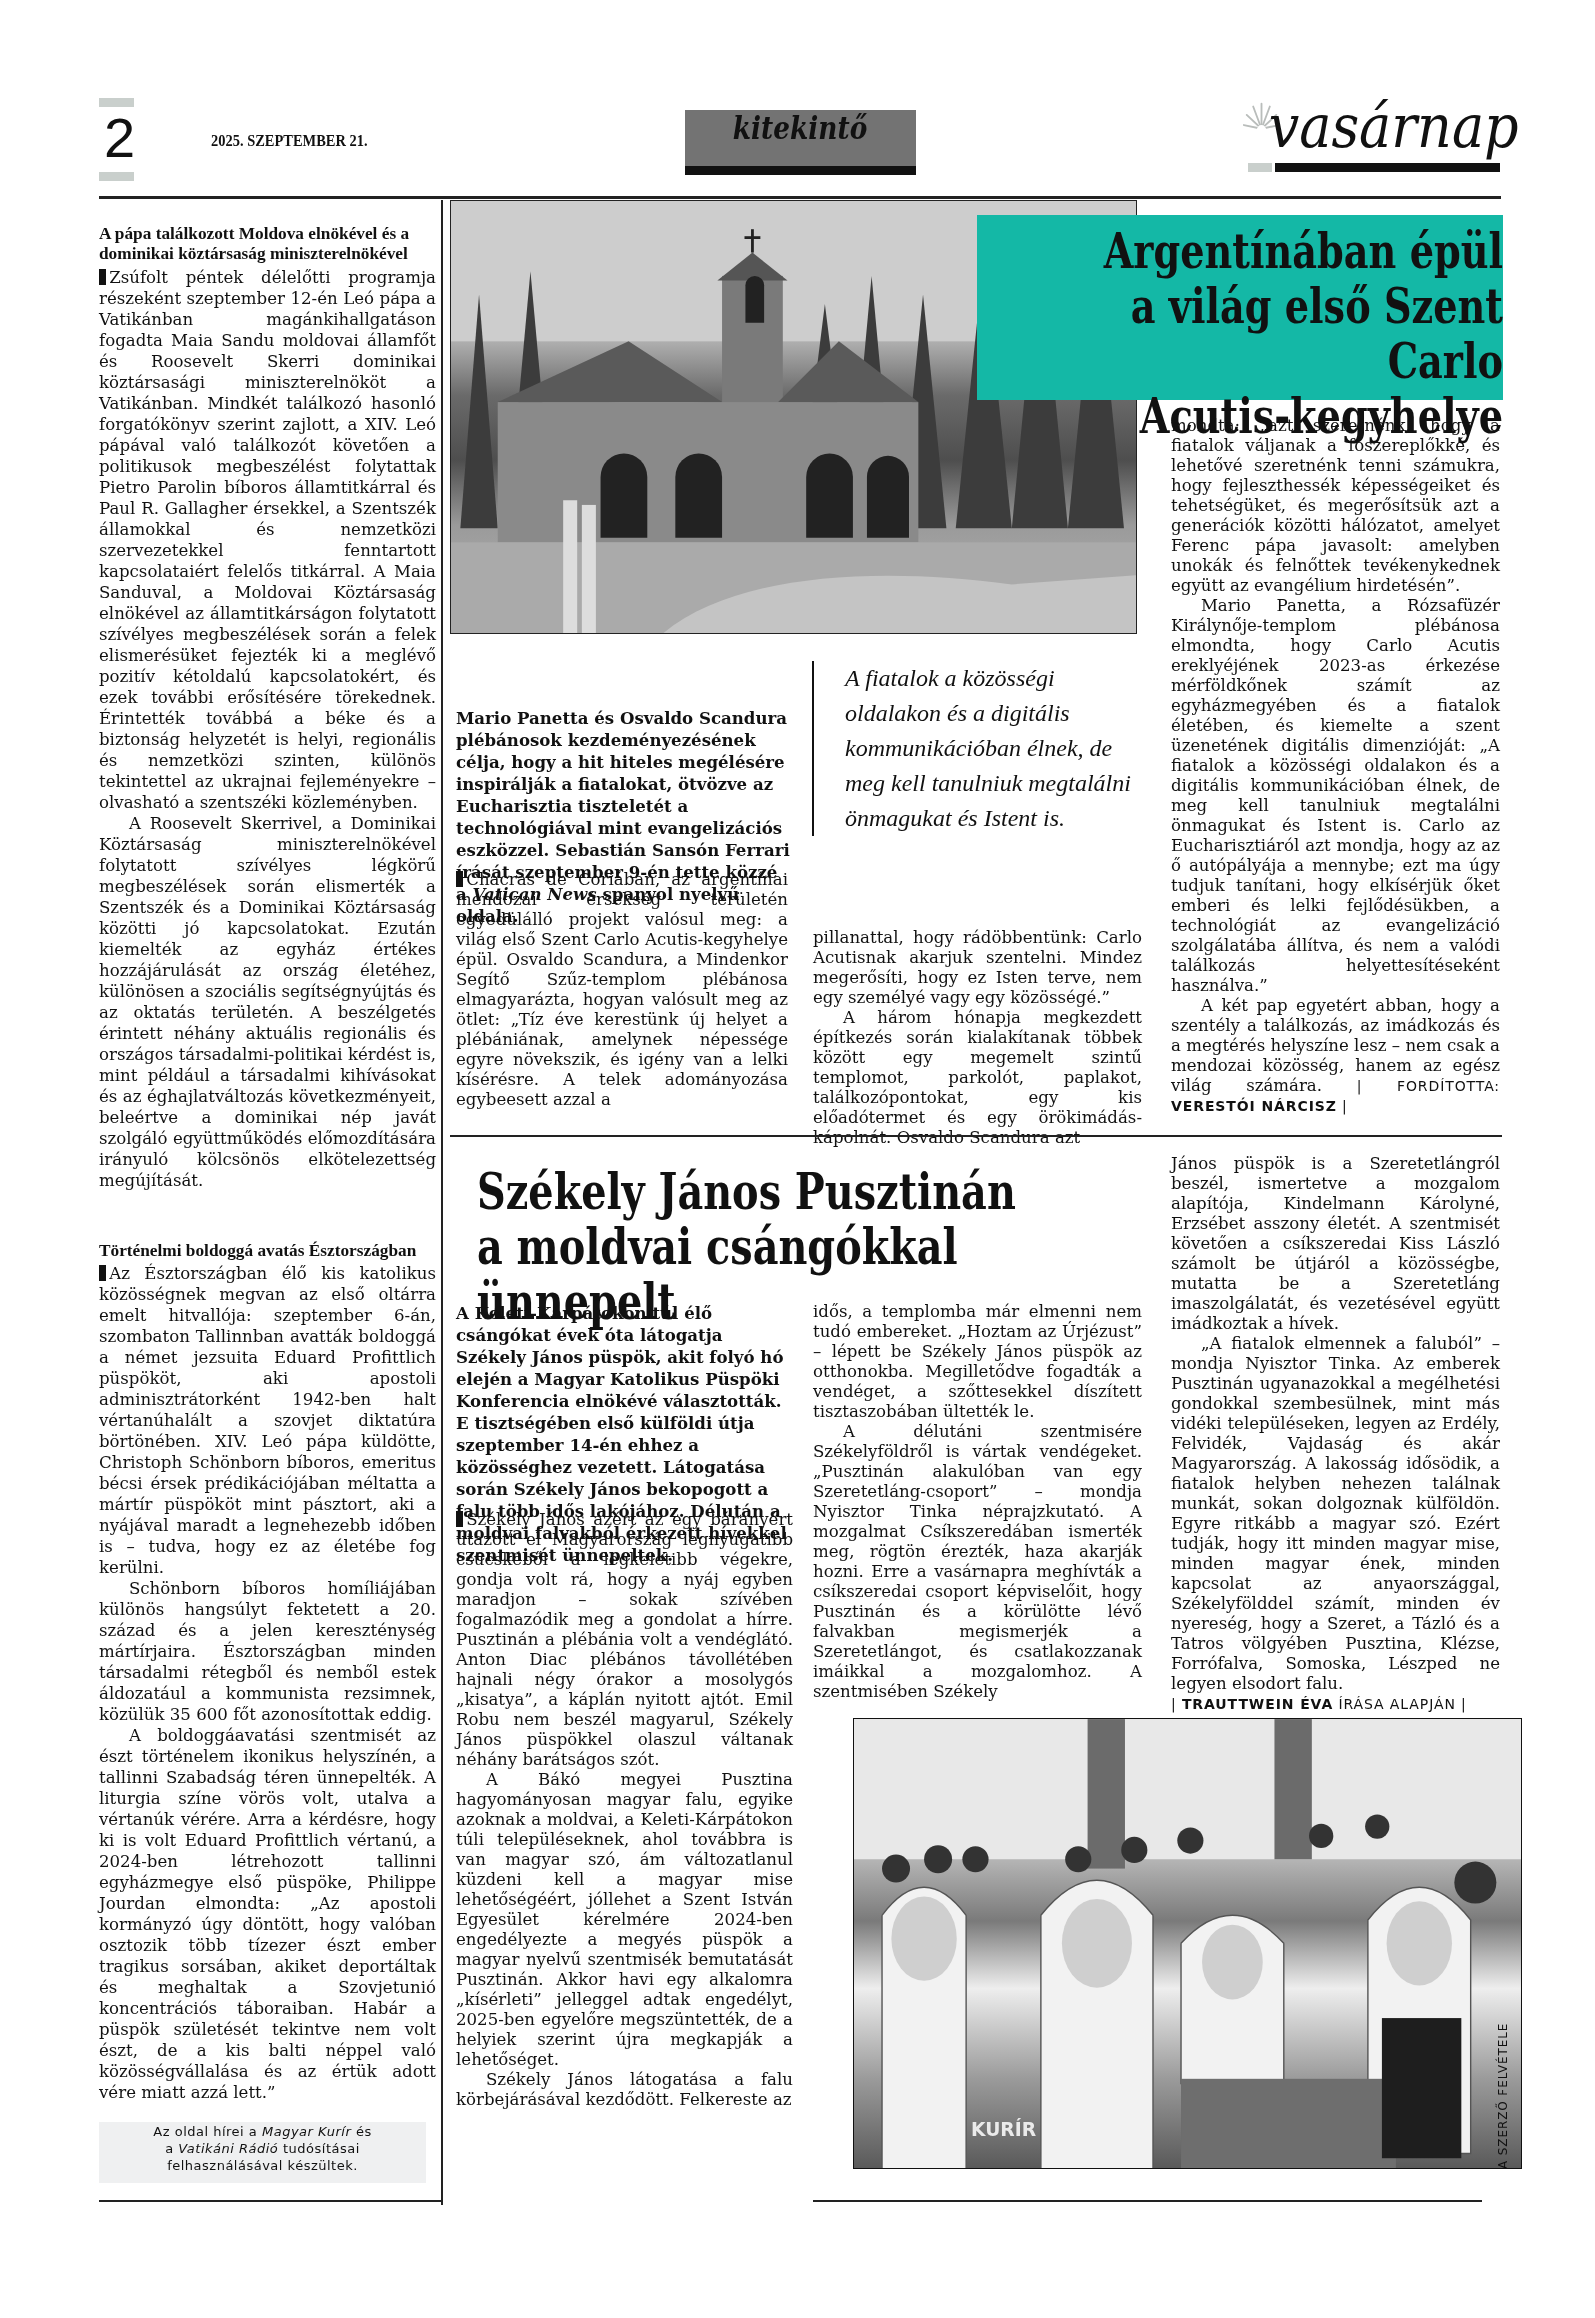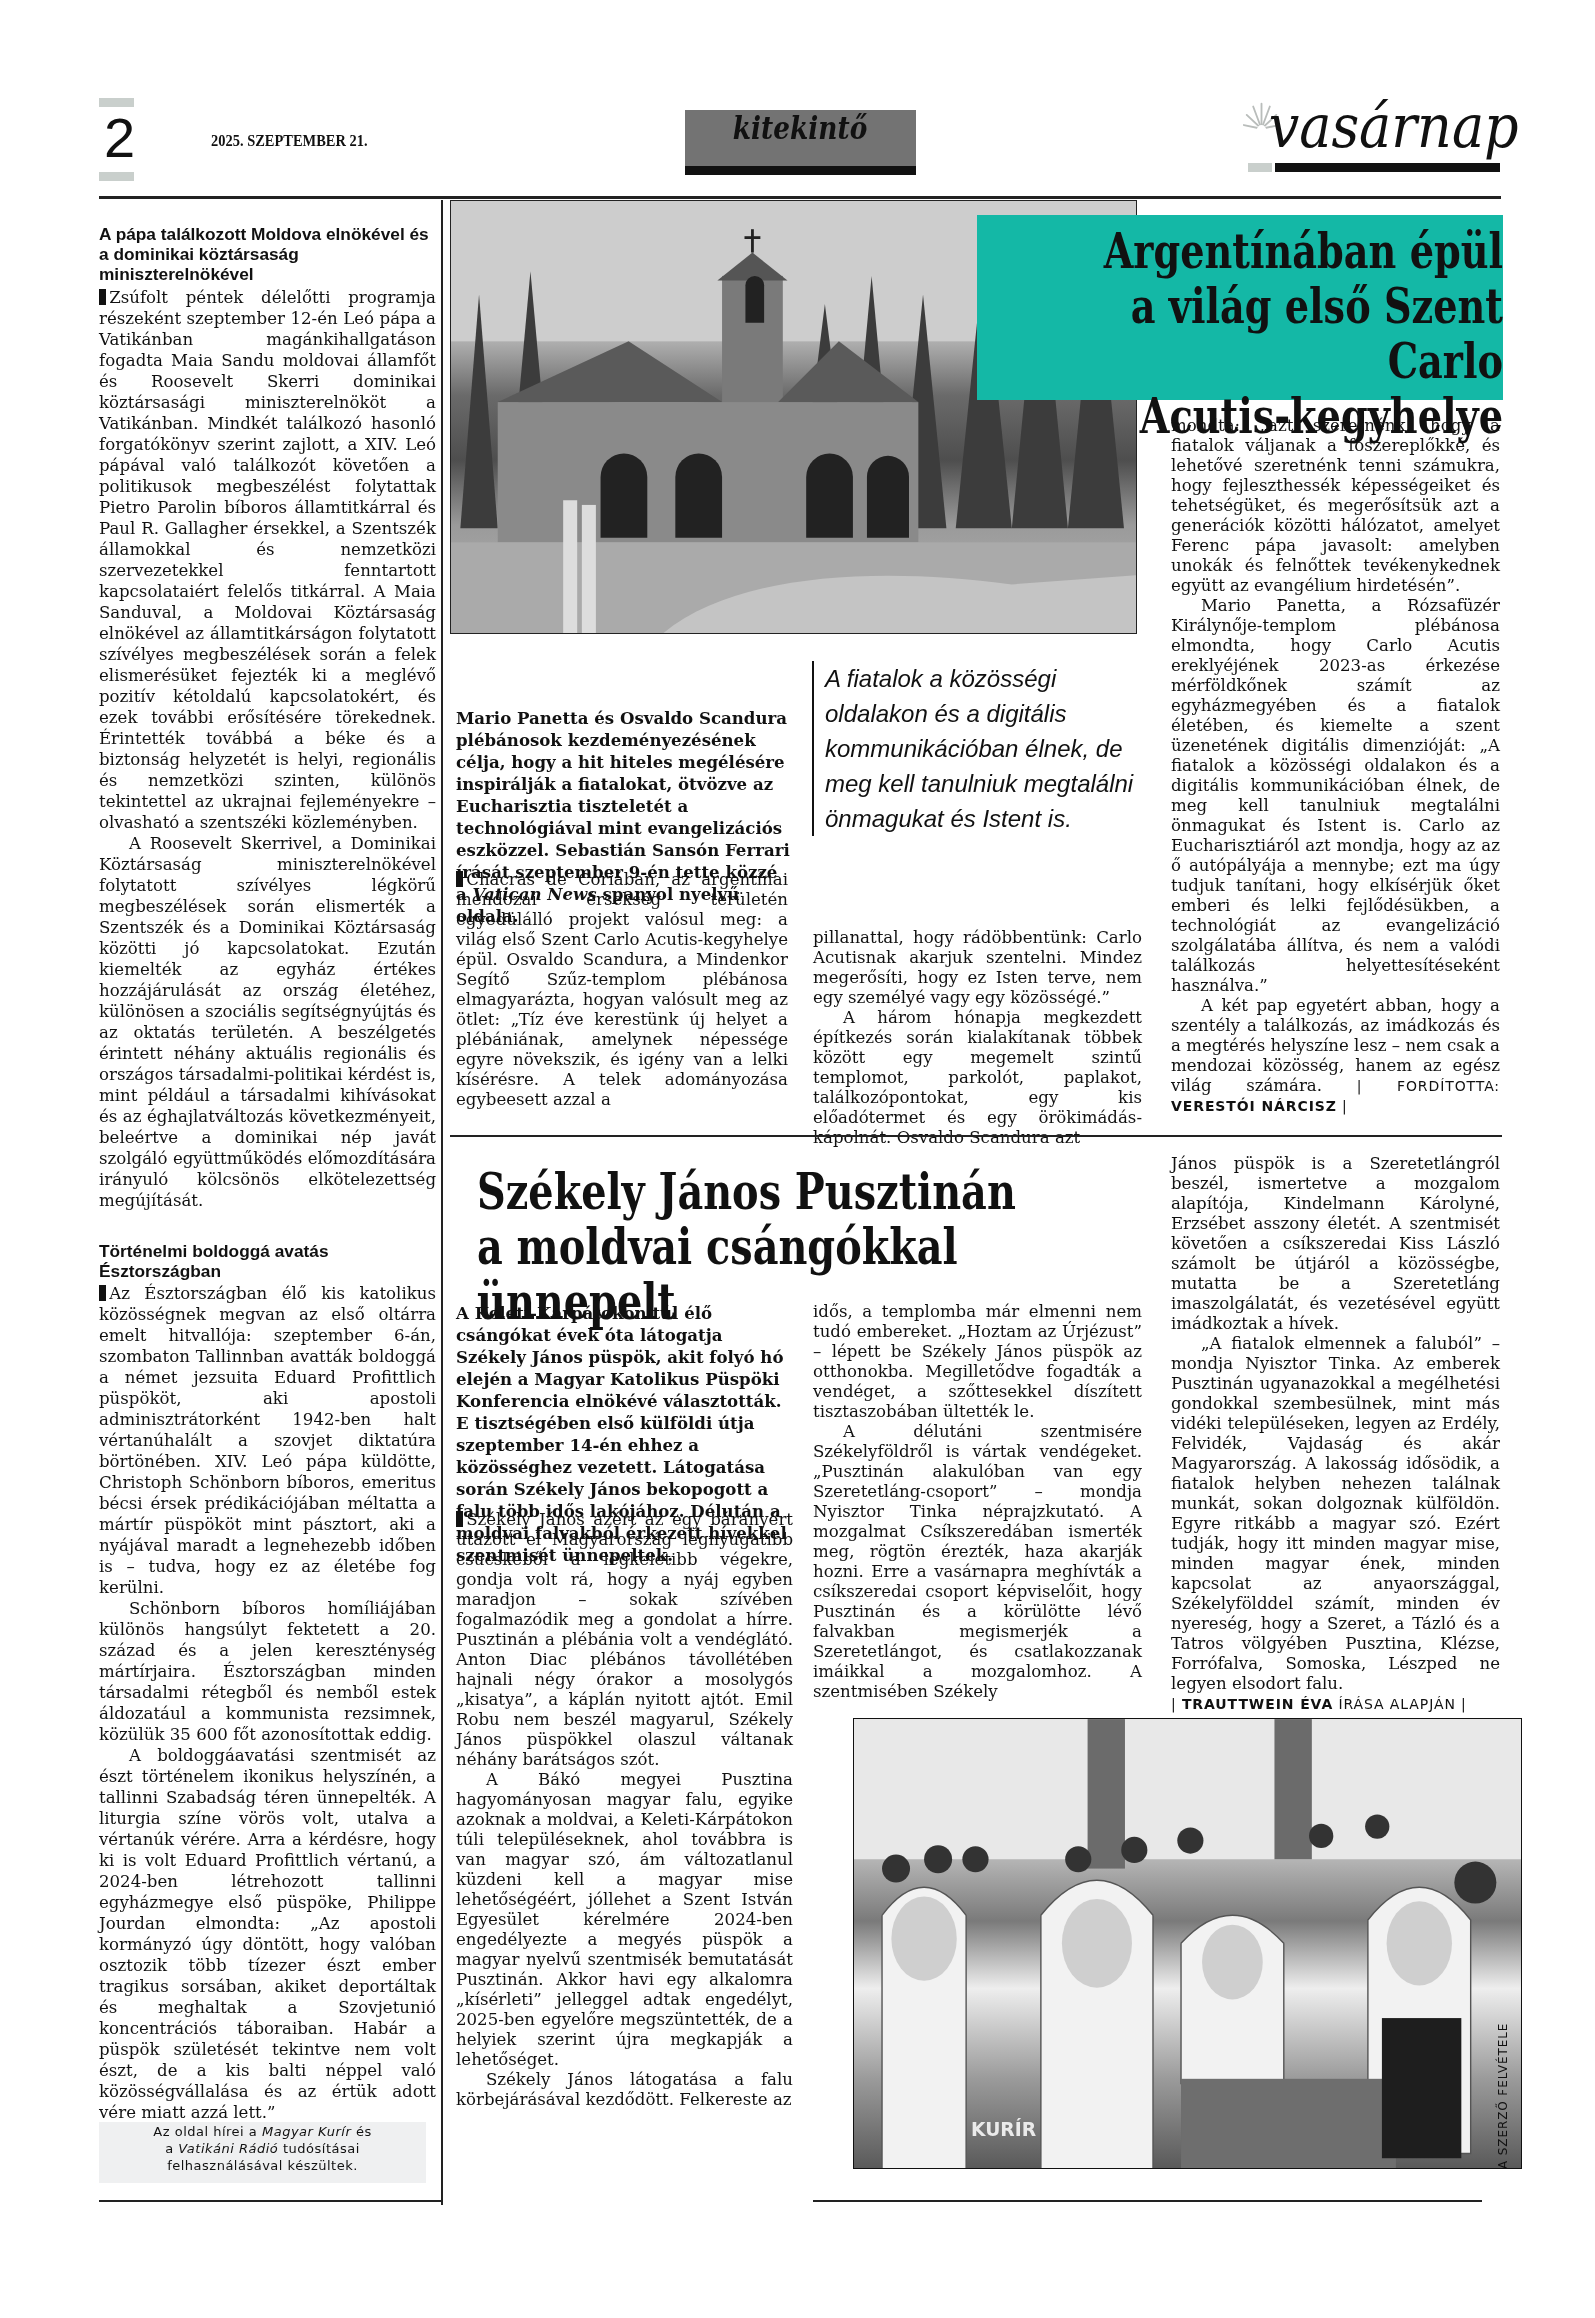--- a/index.html
+++ b/index.html
@@ -20,24 +20,24 @@
   .mast-line-gray { background: #c9cfcc; height: 9.3px; }
   .mast-line-black { background: #111; height: 9.3px; }
   .hr { background: #222; height: 3.3px; }
   .vr { background: #222; width: 1.9px; }
 
   
   .col { font-family: "DejaVu Serif", serif; font-size: 17px; line-height: 26.4px; text-align: justify; hyphens: manual; }
   .col p { text-indent: 0; }
   .col p.ind { text-indent: 1.8em; }
   .lead-mark { display:inline-block; width: 6.5px; height: 16px; background:#111; margin-right: 3.7px; vertical-align: -1.9px; }
-  .sub-head { font-family: Liberation Sans, sans-serif; font-weight: 700; font-size: 17.3px; line-height: 20px; }
+  .sub-head { font-family: Liberation Serif, serif; font-weight: 700; font-size: 17.3px; line-height: 20px; }
   .lead-bold { font-family: "DejaVu Serif", serif; font-weight: 700; font-size: 16.6px; line-height: 22px; text-align: left; }
   .big-head { font-family: "DejaVu Serif", serif; font-weight: 700; font-size: 49px; line-height: 55px; transform: scaleX(0.78); }
-  .pull-quote { font-family: Liberation Sans, sans-serif; font-style: italic; font-size: 24px; line-height: 35px; border-left: 2.3px solid #111; padding-left: 11px; }
+  .pull-quote { font-family: Liberation Serif, serif; font-style: italic; font-size: 24px; line-height: 35px; border-left: 2.3px solid #111; padding-left: 31px; }
   .credit-box { background: #eff0f1; font-family: "DejaVu Sans", sans-serif; font-size: 13px; line-height: 17px; text-align:center; letter-spacing: 0.5px; }
   .byline-lite { font-family: "DejaVu Sans", sans-serif; font-size: 14px; letter-spacing: 0.9px; }
   .byline-bold { font-family: "DejaVu Sans", sans-serif; font-size: 14px; font-weight: 700; letter-spacing: 0.9px; }
   .photo-credit { font-family: "DejaVu Sans", sans-serif; font-size: 12px; letter-spacing: 0.9px; transform: rotate(-90deg); transform-origin: left top; white-space: nowrap; }
 
   
   .photo-church {
     background:
       radial-gradient(ellipse at 30% 55%, #8c8c8c 0 12%, transparent 13%),
       linear-gradient(180deg, #c8c8c8 0%, #bdbdbd 30%, #6a6a6a 45%, #4e4e4e 60%, #9a9a9a 75%, #b8b8b8 100%);

